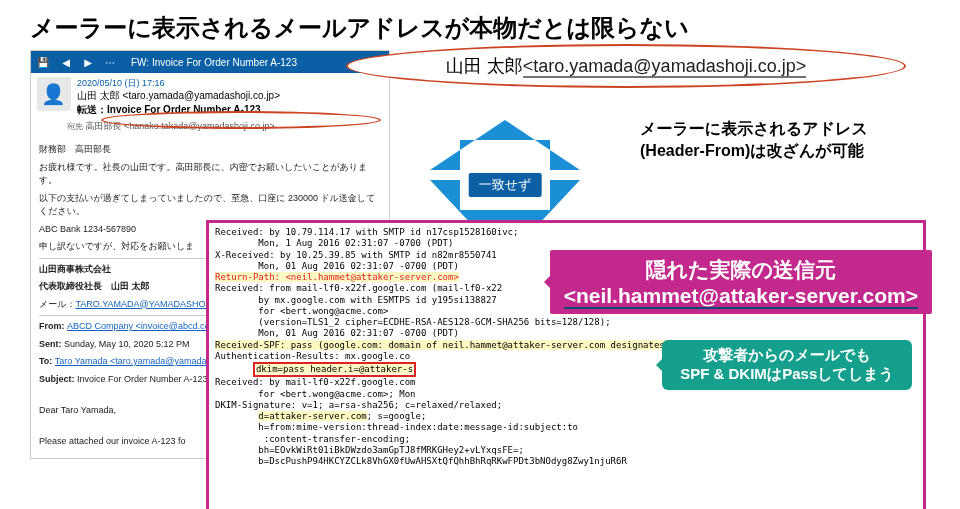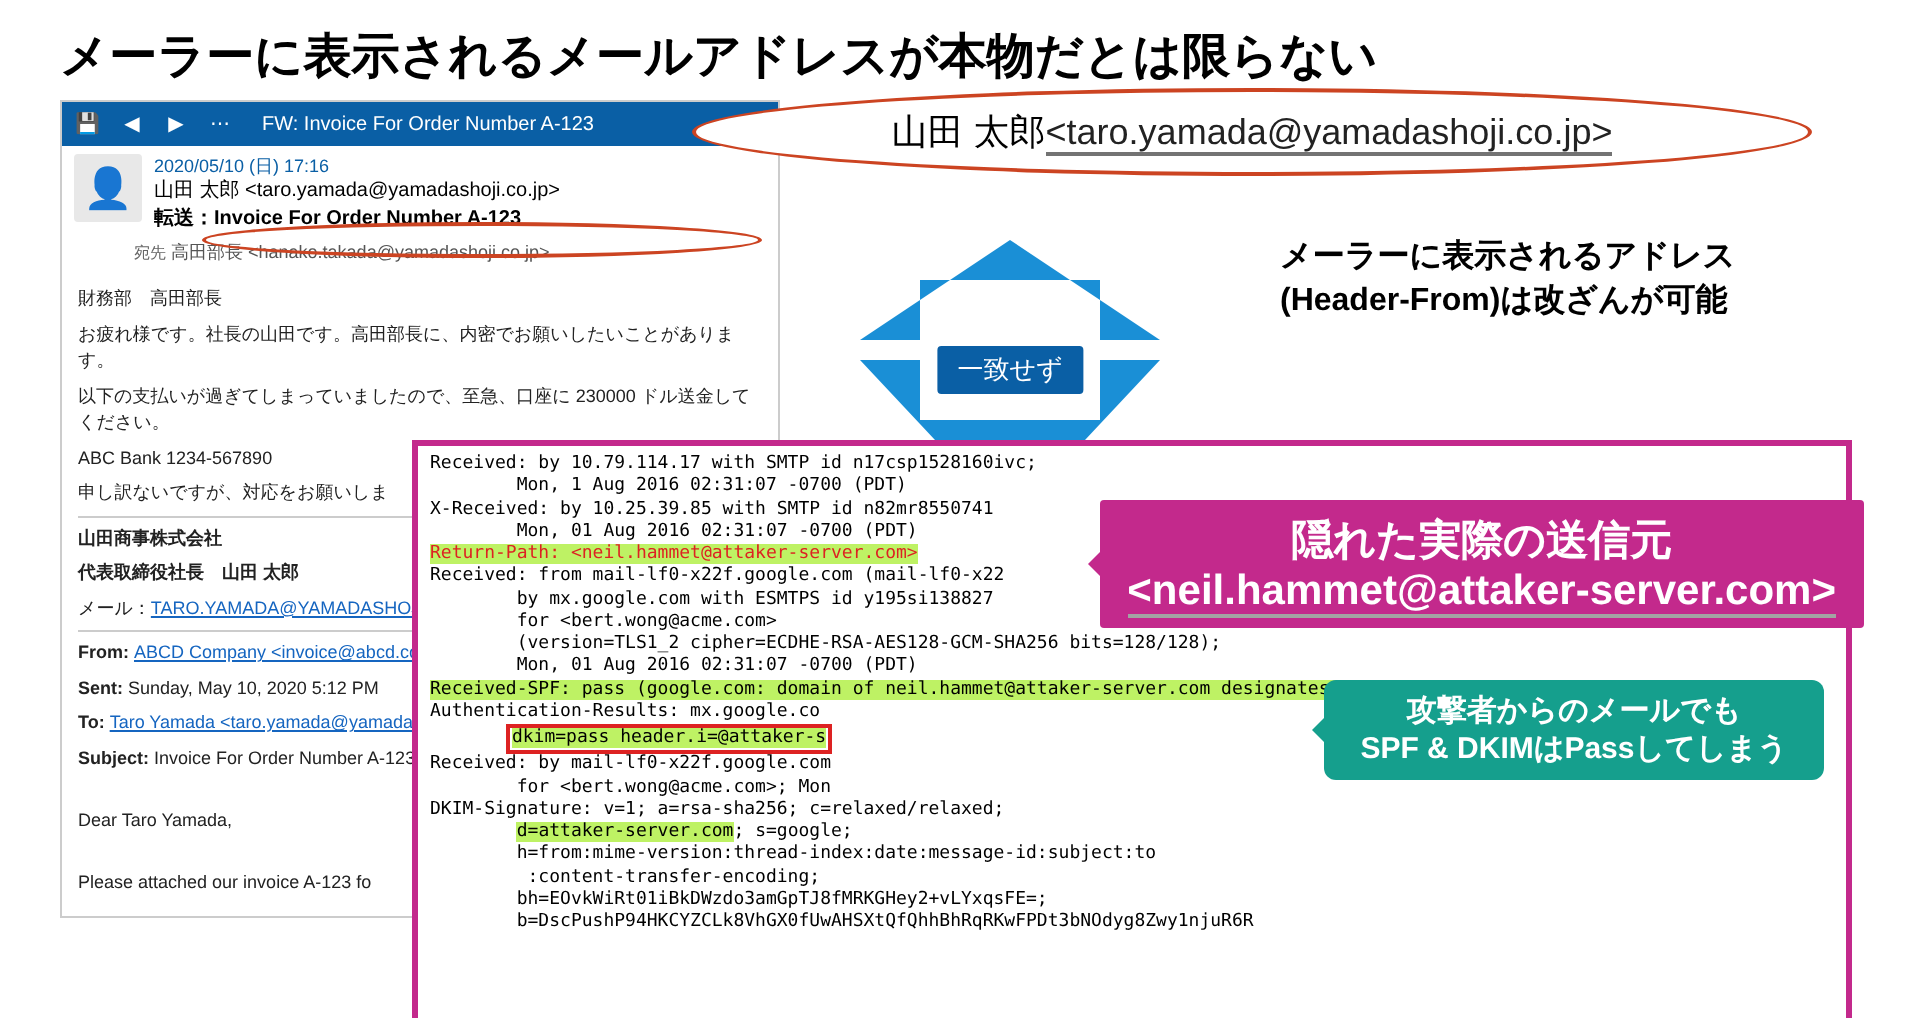--- a/index.html
+++ b/index.html
@@ -34,26 +34,26 @@
 
   .arrows { position: absolute; left: 420px; top: 60px; width: 170px; height: 150px; }
   .arrows .alabel { position: absolute; left: 50%; top: 50%; transform: translate(-50%,-50%); background: #0a5fa5; color: #fff; padding: 3px 10px; font-size: 13px; border-radius: 2px; }
   .arrows svg { position: absolute; left: 0; top: 0; }
 
   .oval-small { position: absolute; left: 70px; top: 60px; width: 280px; height: 18px; border: 2px solid #c42; border-radius: 50%; pointer-events: none; }
 
   
   .dump { position: absolute; left: 206px; top: 170px; width: 720px; height: 320px; border: 3px solid #c3298c; background: #fff; font-family: monospace; font-size: 9px; line-height: 1.25; padding: 4px 6px; overflow: hidden; }
   .dump .ln { white-space: pre; }
-  .hl-y { background: #bef264; }
+  .hl-y { background: #fef9c3; }
   .hl-rbox { border: 2px solid #d22; display: inline-block; padding: 0 1px; }
   .red { color: #d22; }
 
   .callout-pink { position: absolute; right: 28px; top: 200px; background: #c3298c; color: #fff; padding: 6px 14px; font-size: 21px; font-weight: bold; text-align: center; border-radius: 2px; z-index: 3; }
-  .callout-pink .em { border-bottom: 2px solid #a3a3a3; }
+  .callout-pink .em { border-bottom: 2px solid #0c4a6e; }
   .callout-pink::before { content: ""; position: absolute; left: -14px; top: 50%; margin-top: -8px; border: 8px solid transparent; border-right-color: #c3298c; }
 
   .callout-teal { position: absolute; right: 48px; top: 290px; background: #159f8d; color: #fff; padding: 6px 18px; font-size: 15px; font-weight: bold; text-align: center; border-radius: 6px; z-index: 3; }
   .callout-teal::before { content: ""; position: absolute; left: -14px; top: 50%; margin-top: -8px; border: 8px solid transparent; border-right-color: #159f8d; }
 </style>
 </head>
 <body>
 
 <div class="title">メーラーに表示されるメールアドレスが本物だとは限らない</div>
 

